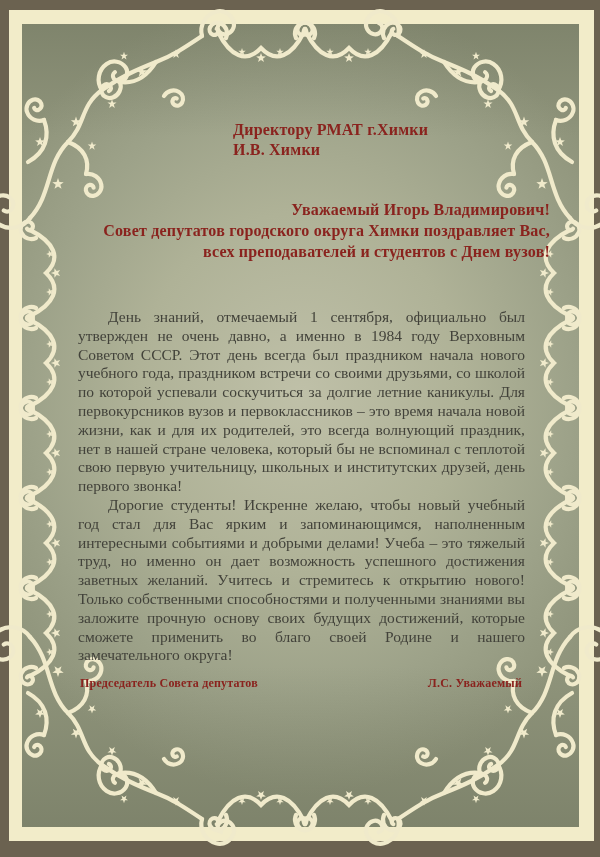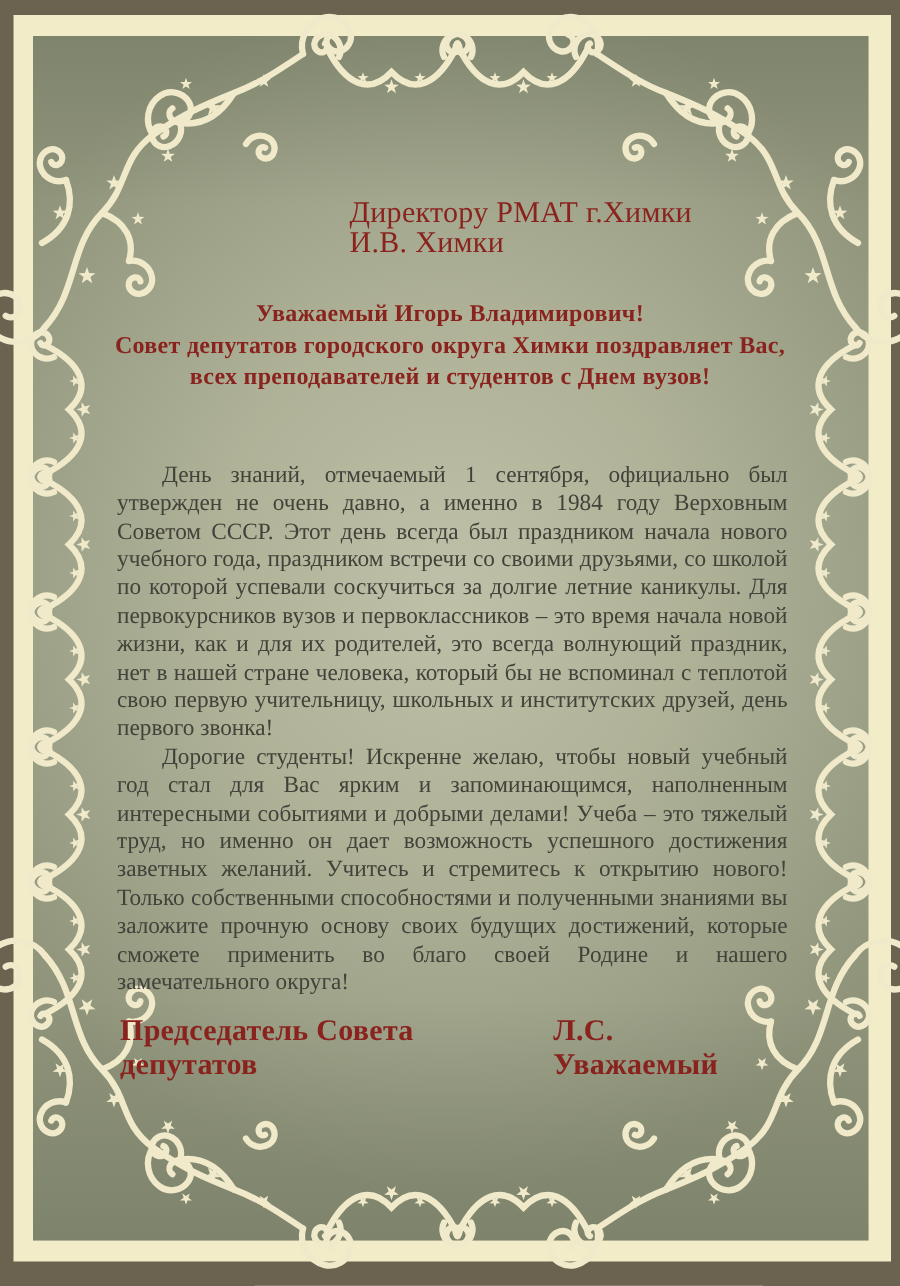--- a/index.html
+++ b/index.html
@@ -22,40 +22,40 @@
     background:
       linear-gradient(180deg, rgba(82,88,66,.26) 0%, rgba(82,88,66,0) 14%, rgba(82,88,66,0) 80%, rgba(82,88,66,.28) 100%),
       radial-gradient(ellipse 65% 50% at 50% 46%, #bfc0a8 0%, #afb297 45%, #9da289 75%, #8f947b 100%);
   }
   svg.orn{position:absolute;left:0;top:0;width:600px;height:857px;pointer-events:none;}
   .vine{fill:none;stroke:var(--ornament,#f0eacb);stroke-width:4.2;stroke-linecap:round;}
   .leaf{fill:var(--ornament,#f0eacb);stroke:none;}
 
   .content{position:absolute;left:0;top:0;width:600px;height:857px;}
   .recipient{
-    position:absolute;left:233px;top:132px;
-    color:var(--heading-red,#8a231e);font-weight:normal;font-size:20px;line-height:20px;
+    position:absolute;left:233px;top:120px;
+    color:var(--heading-red,#8a231e);font-weight:bold;font-size:16px;line-height:20px;
     letter-spacing:.2px;
   }
   .salutation{
-    position:absolute;left:50px;right:50px;top:199px;text-align:center;
+    position:absolute;left:50px;right:50px;top:199px;text-align:right;
     color:var(--heading-red,#8a231e);font-weight:bold;font-size:16px;line-height:21px;
     letter-spacing:.2px;
   }
   .body-text{
     position:absolute;left:78px;top:283px;width:447px;
     color:var(--body-text,#42423a);font-size:15.5px;line-height:18.8px;
     text-align:justify;
     margin-top:25px;
   }
   .body-text p{margin:0;text-indent:30px;}
   .signature{
     position:absolute;left:80px;right:78px;top:676px;
     display:flex;justify-content:space-between;align-items:baseline;
-    color:var(--heading-red,#8a231e);font-weight:bold;font-size:20px;
+    color:var(--heading-red,#8a231e);font-weight:bold;font-size:12px;
     letter-spacing:.2px;
   }
 </style>
 </head>
 <body style="--heading-red: #8a231e; --body-text: #42423a; --paper-center: #bfc0a8; --paper-edge: #8f947b; --frame: #6b6250; --border-strip: #f2ecc9; --ornament: #f0eacb;">
 
 <div class="page">
   <div class="cream-frame"></div>
   <div class="paper"></div>
 

